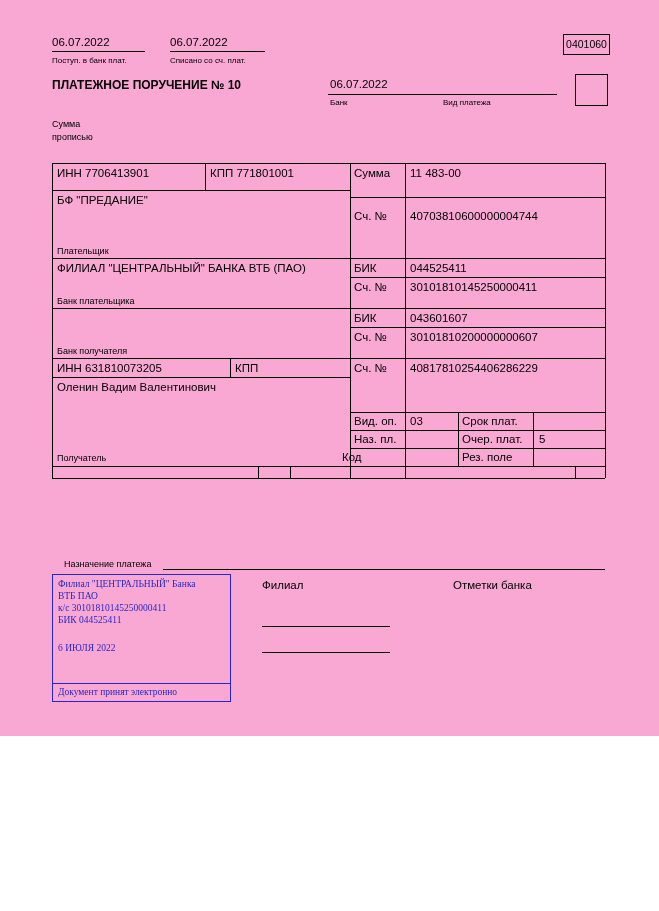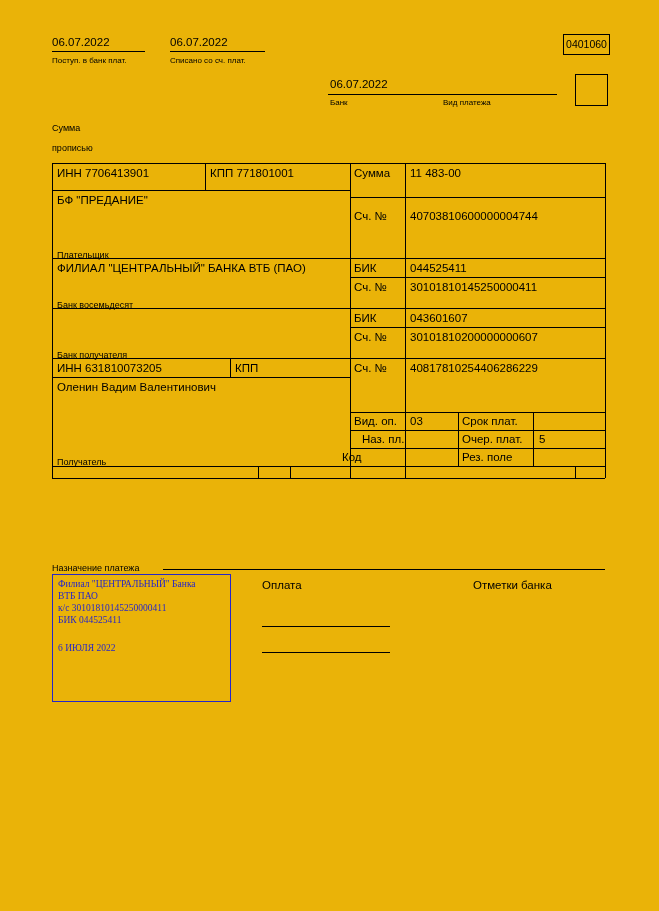--- a/index.html
+++ b/index.html
@@ -1,22 +1,22 @@
 <!DOCTYPE html>
 <html><head>
 <meta charset="utf-8">
 <style>
   html,body{margin:0;padding:0;background:#ffffff;}
-  .page{position:relative;width:659px;height:911px;background:#eab308;
+  .page{position:relative;width:659px;height:736px;background:#f9a8d4;
         font-family:"Liberation Sans",sans-serif;color:#000;overflow:hidden;}
   .abs{position:absolute;}
   .hl{position:absolute;height:0;border-top:1px solid #000;}
   .vl{position:absolute;width:0;border-left:1px solid #000;}
   .t{font-size:11.5px;line-height:13px;white-space:nowrap;}
-  .ts{font-size:9px;line-height:20px;white-space:nowrap;}
+  .ts{font-size:9px;line-height:13px;white-space:nowrap;}
   .txs{font-size:8px;line-height:9px;white-space:nowrap;}
   .b{font-weight:bold;}
   .box{border:1px solid #000;}
   .stamp{position:absolute;left:52px;top:574px;width:177px;height:126px;
          border:1px solid #2626c9;color:#2626c9;
          font-family:"Liberation Serif",serif;font-size:9.5px;line-height:12px;}
   .stamp-inner{padding:3px 5px;}
   .stamp-date{margin-top:16px;}
   .stamp-footer{position:absolute;left:0;right:0;bottom:0;
                 border-top:1px solid #2626c9;padding:2px 5px 3px;}
@@ -29,20 +29,21 @@
   <div class="abs t" style="left:52px;top:36px">06.07.2022</div>
   <div class="hl" style="left:52px;top:51px;width:93px"></div>
   <div class="abs txs" style="left:52px;top:56px">Поступ. в банк плат.</div>
 
   <div class="abs t" style="left:170px;top:36px">06.07.2022</div>
   <div class="hl" style="left:170px;top:51px;width:95px"></div>
   <div class="abs txs" style="left:170px;top:56px">Списано со сч. плат.</div>
 
   <div class="abs box" style="left:563px;top:34px;width:45px;height:19px;text-align:center;font-size:10.5px;line-height:18px">0401060</div>
 
+  <div class="abs t b" style="left:52px;top:79px;font-size:12px">ПЛАТЕЖНОЕ ПОРУЧЕНИЕ № 10</div>
   <div class="abs t" style="left:330px;top:78px">06.07.2022</div>
   <div class="hl" style="left:328px;top:94px;width:229px"></div>
   <div class="abs txs" style="left:330px;top:98px">Банк</div>
   <div class="abs txs" style="left:443px;top:98px">Вид платежа</div>
   <div class="abs box" style="left:575px;top:74px;width:31px;height:30px"></div>
 
   <div class="abs ts" style="left:52px;top:118px;width:54px;white-space:normal">Сумма прописью</div>
 
   <div class="hl" style="left:52px;top:163px;width:553px"></div>
   <div class="hl" style="left:52px;top:258px;width:553px"></div>
@@ -80,55 +81,56 @@
   <div class="abs t" style="left:57px;top:194px">БФ "ПРЕДАНИЕ"</div>
   <div class="abs t" style="left:354px;top:210px">Сч. №</div>
   <div class="abs t" style="left:410px;top:210px">40703810600000004744</div>
   <div class="abs ts" style="left:57px;top:245px">Плательщик</div>
 
   <div class="abs t" style="left:57px;top:262px">ФИЛИАЛ "ЦЕНТРАЛЬНЫЙ" БАНКА ВТБ (ПАО)</div>
   <div class="abs t" style="left:354px;top:262px">БИК</div>
   <div class="abs t" style="left:410px;top:262px">044525411</div>
   <div class="abs t" style="left:354px;top:281px">Сч. №</div>
   <div class="abs t" style="left:410px;top:281px">30101810145250000411</div>
-  <div class="abs ts" style="left:57px;top:295px">Банк восемьдесят</div>
+  <div class="abs ts" style="left:57px;top:295px">Банк плательщика</div>
 
   <div class="abs t" style="left:354px;top:312px">БИК</div>
   <div class="abs t" style="left:410px;top:312px">043601607</div>
   <div class="abs t" style="left:354px;top:331px">Сч. №</div>
   <div class="abs t" style="left:410px;top:331px">30101810200000000607</div>
   <div class="abs ts" style="left:57px;top:345px">Банк получателя</div>
 
   <div class="abs t" style="left:57px;top:362px">ИНН 631810073205</div>
   <div class="abs t" style="left:235px;top:362px">КПП</div>
   <div class="abs t" style="left:354px;top:362px">Сч. №</div>
   <div class="abs t" style="left:410px;top:362px">40817810254406286229</div>
   <div class="abs t" style="left:57px;top:381px">Оленин Вадим Валентинович</div>
 
   <div class="abs t" style="left:354px;top:415px">Вид. оп.</div>
   <div class="abs t" style="left:410px;top:415px">03</div>
   <div class="abs t" style="left:462px;top:415px">Срок плат.</div>
-  <div class="abs t" style="left:362px;top:433px">Наз. пл.</div>
+  <div class="abs t" style="left:354px;top:433px">Наз. пл.</div>
   <div class="abs t" style="left:462px;top:433px">Очер. плат.</div>
   <div class="abs t" style="left:539px;top:433px">5</div>
   <div class="abs t" style="left:342px;top:451px">Код</div>
   <div class="abs t" style="left:462px;top:451px">Рез. поле</div>
   <div class="abs ts" style="left:57px;top:452px">Получатель</div>
 
-  <div class="abs ts" style="left:52px;top:558px">Назначение платежа</div>
+  <div class="abs ts" style="left:64px;top:558px">Назначение платежа</div>
   <div class="hl" style="left:163px;top:569px;width:442px"></div>
 
-  <div class="abs t" style="left:262px;top:579px">Оплата</div>
-  <div class="abs t" style="left:473px;top:579px">Отметки банка</div>
+  <div class="abs t" style="left:262px;top:579px">Филиал</div>
+  <div class="abs t" style="left:453px;top:579px">Отметки банка</div>
   <div class="hl" style="left:262px;top:626px;width:128px"></div>
   <div class="hl" style="left:262px;top:652px;width:128px"></div>
 
   <div class="stamp">
     <div class="stamp-inner">
       <div>Филиал "ЦЕНТРАЛЬНЫЙ" Банка</div>
       <div>ВТБ ПАО</div>
       <div>к/с 30101810145250000411</div>
       <div>БИК 044525411</div>
       <div class="stamp-date">6 ИЮЛЯ 2022</div>
     </div>
+    <div class="stamp-footer">Документ принят электронно</div>
   </div>
 
 </div>
 
 </body></html>

